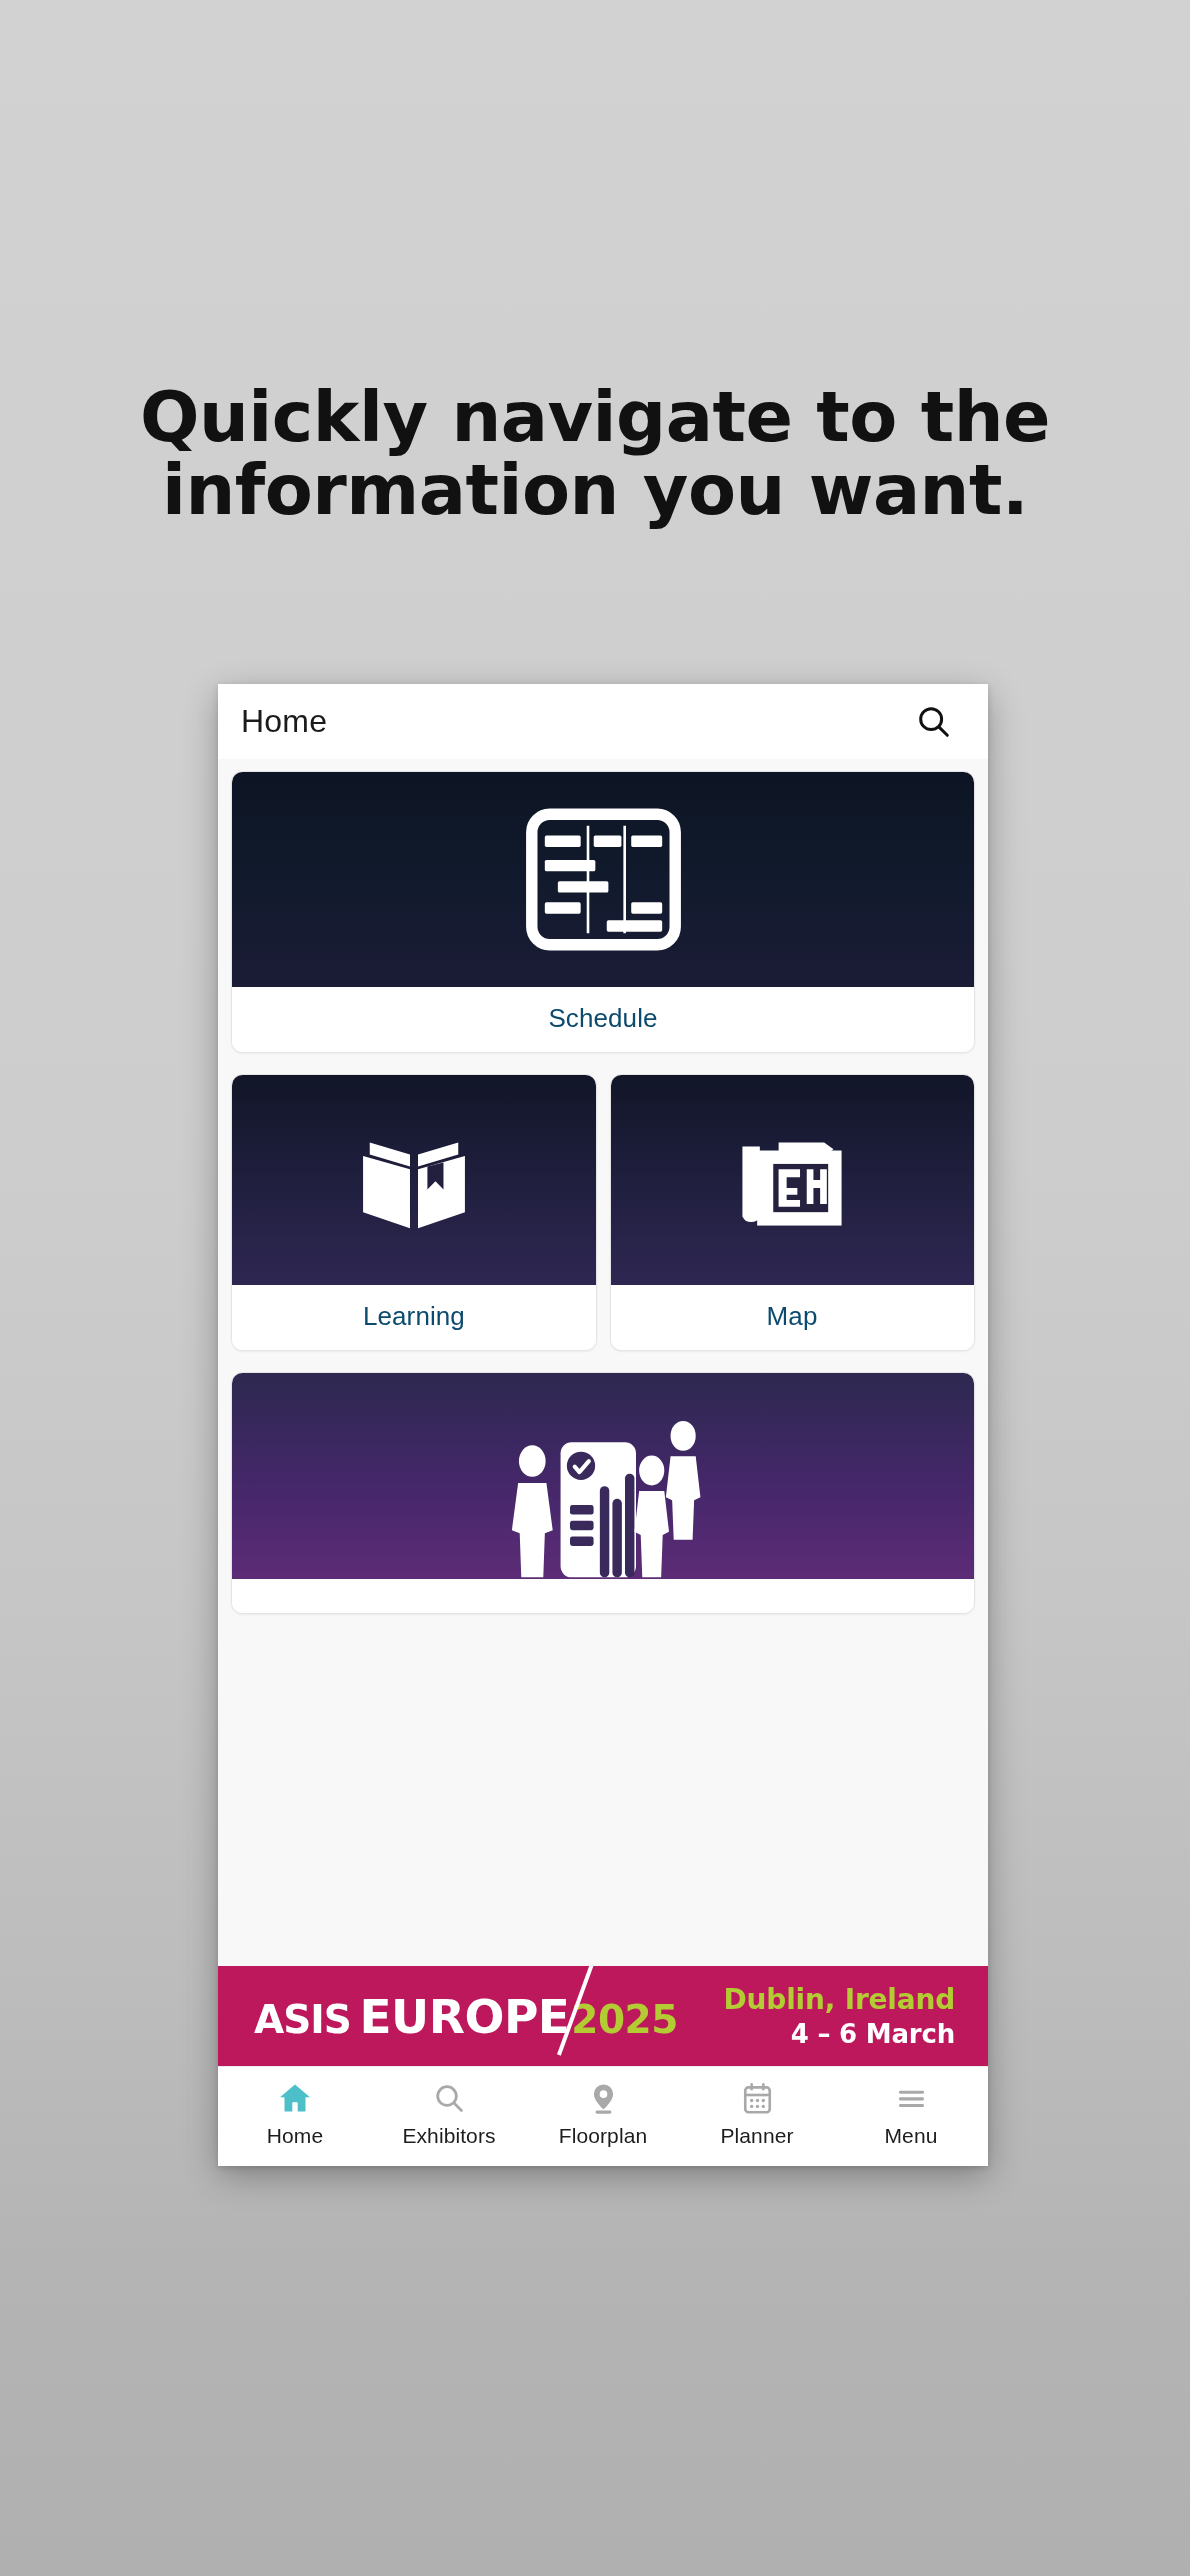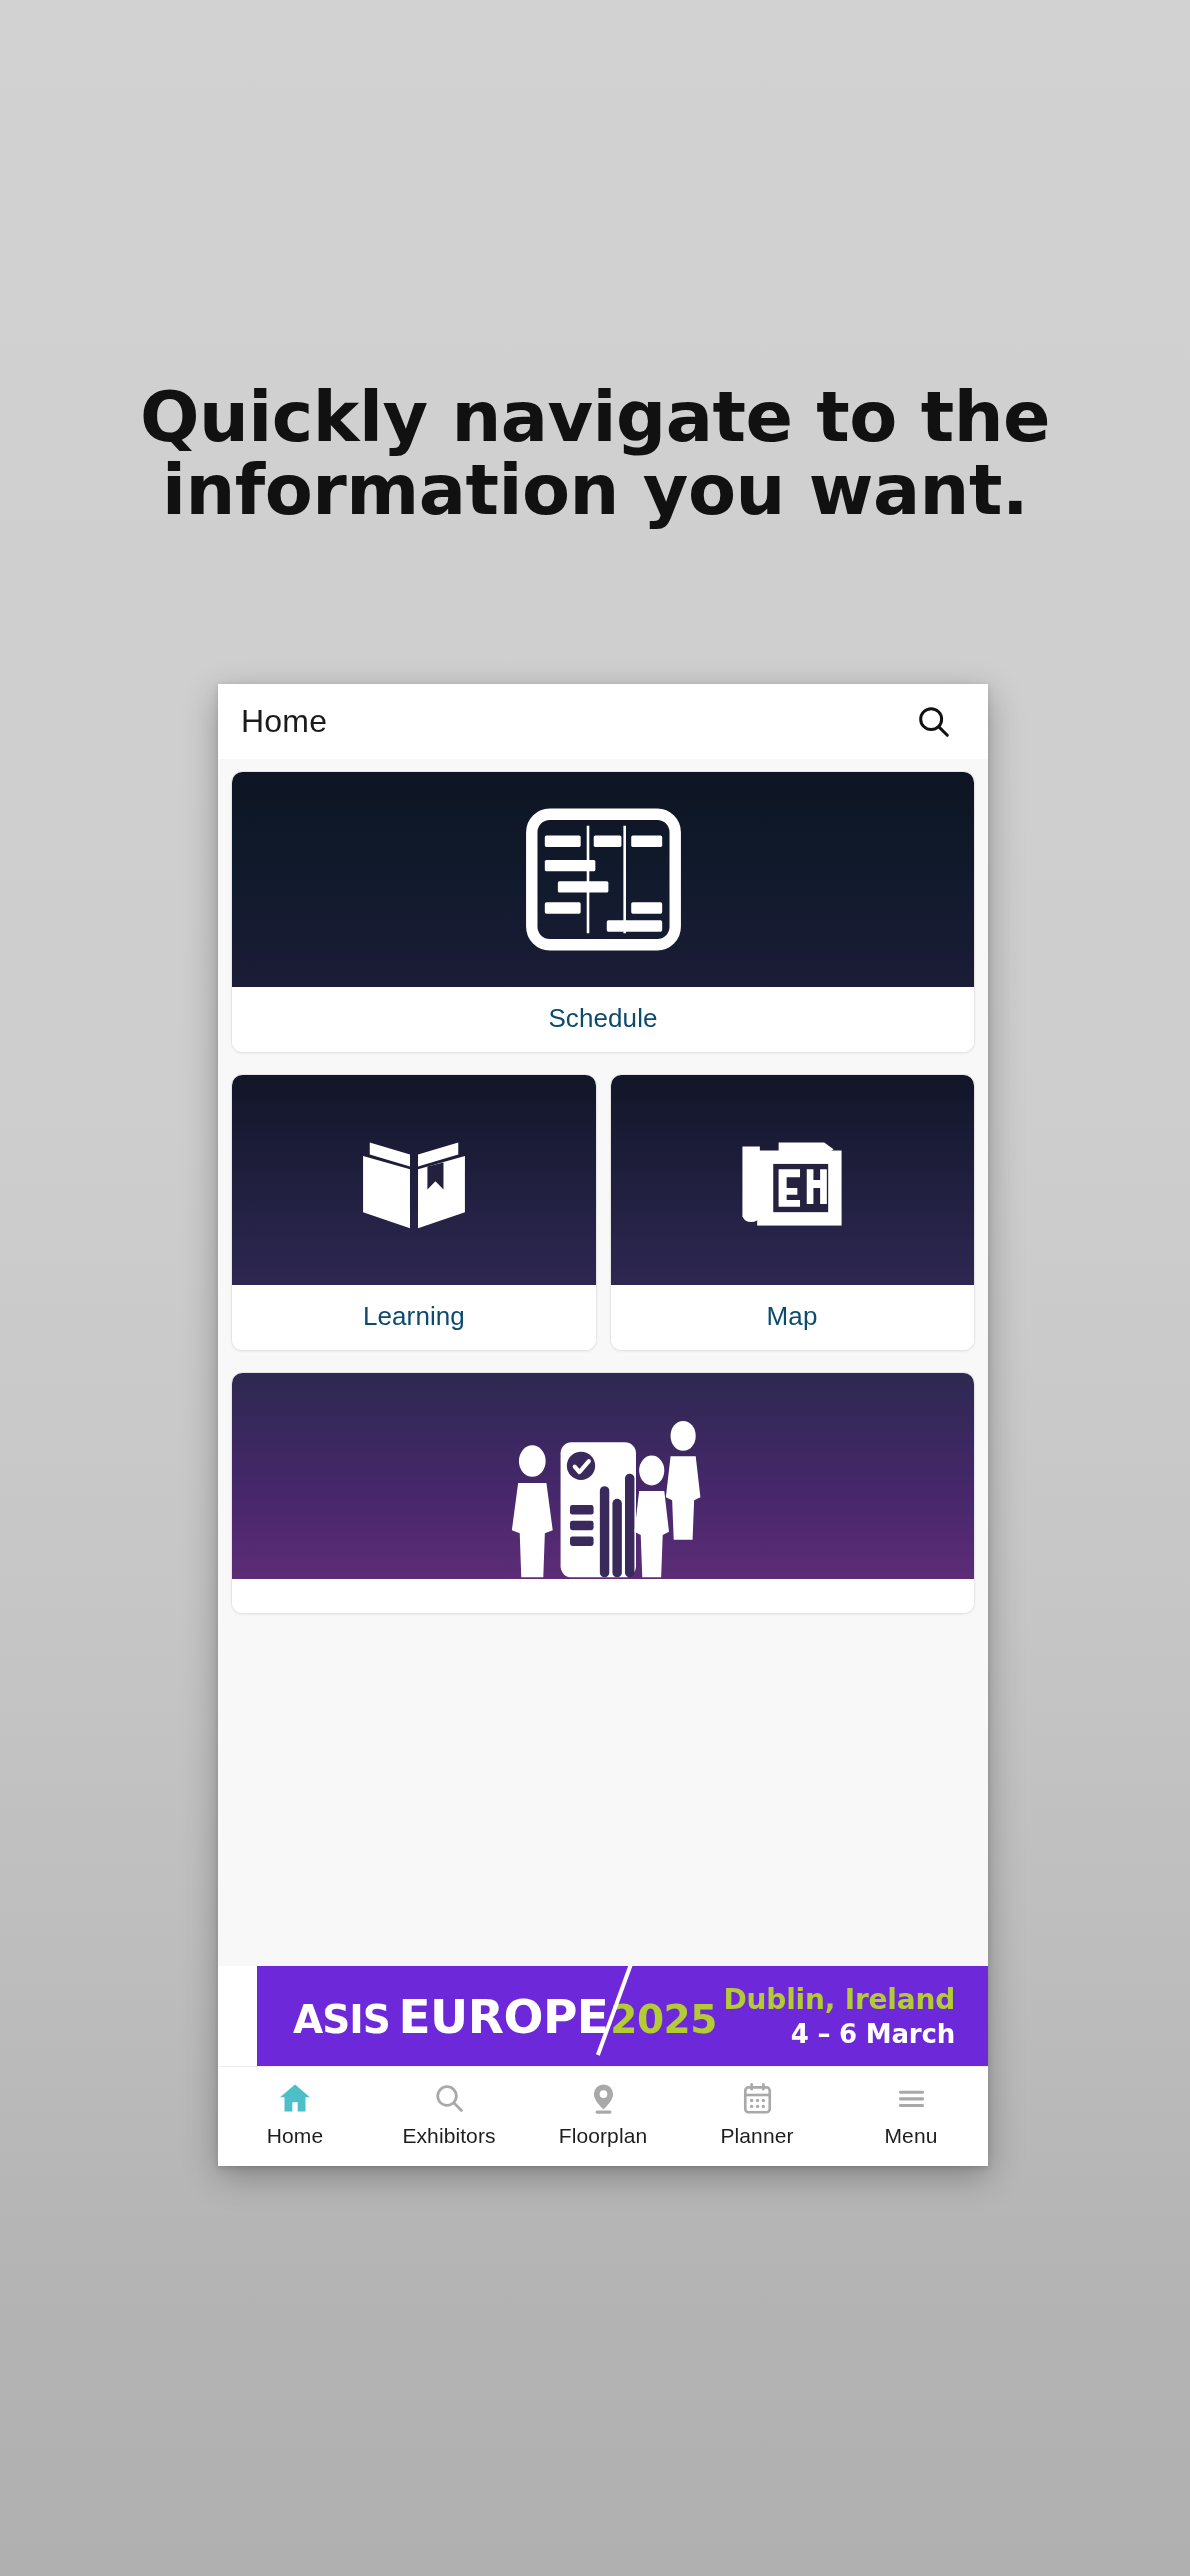--- a/index.html
+++ b/index.html
@@ -119,26 +119,25 @@
   
   .card-survey .card-art {
     height:206px;
     background:linear-gradient(180deg,#2d2950 0%, #45276a 55%, #5d2c77 100%);
   }
 
   
   .sponsor-banner {
     flex:0 0 auto;
     height:100px;
-    background:#6d28d9;
+    background:#be185d;
     display:flex; align-items:center;
     padding:0 33px 0 36px;
     position:relative;
     overflow:hidden;
-    margin-left:39px;
   }
   .logo-block {
     display:flex; align-items:baseline;
     position:relative;
     font-family:"DejaVu Sans", sans-serif;
   }
   .logo-asis {
     color:#ffffff; font-size:39px; font-weight:600;
     letter-spacing:-1px;
   }

